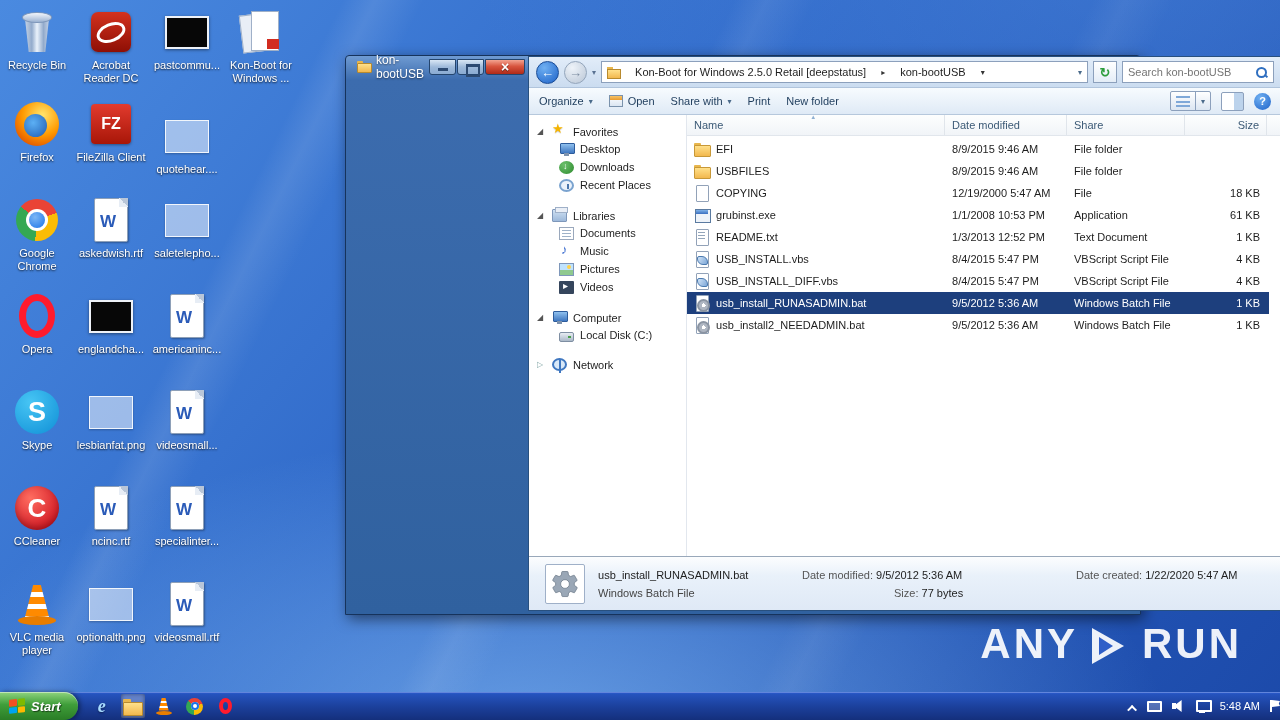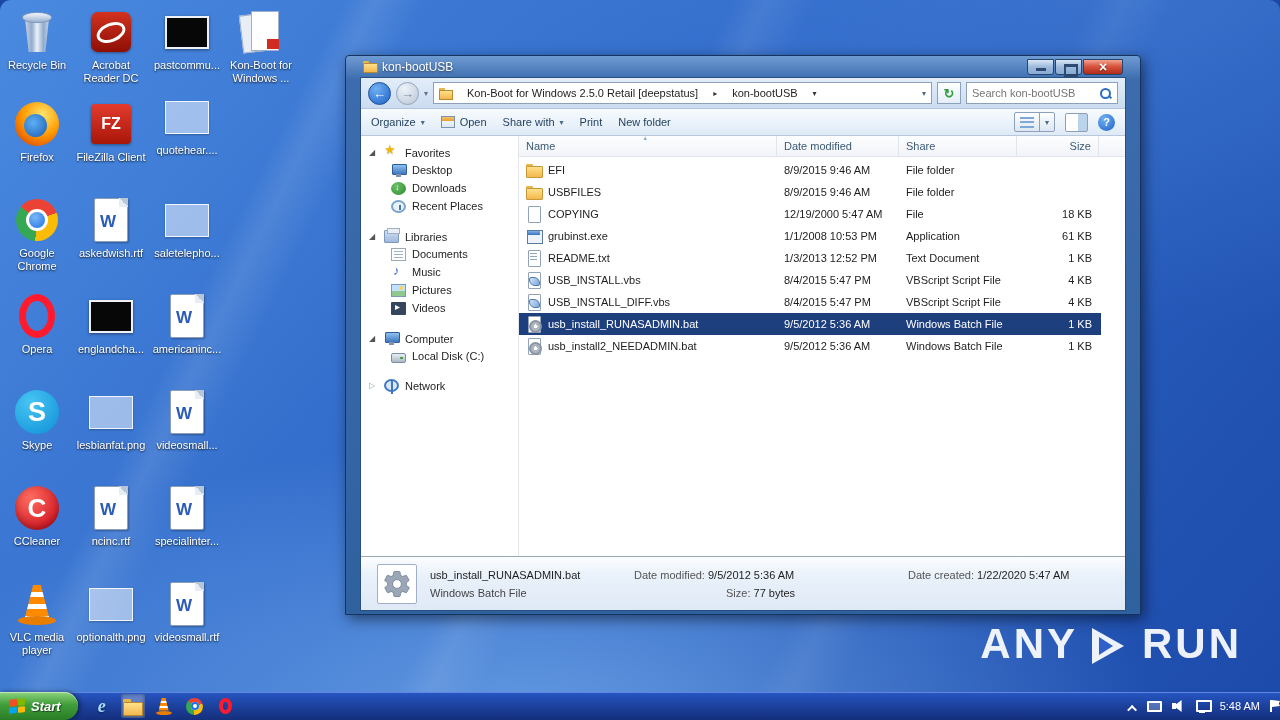--- a/index.html
+++ b/index.html
@@ -3,21 +3,21 @@
 <meta charset="utf-8">
 <style>
   *{margin:0;padding:0;box-sizing:border-box}
   html,body{width:1280px;height:720px;overflow:hidden}
   body{font-family:"Liberation Sans",sans-serif;font-size:11px;color:#1e1e1e;position:relative;background:#1b48a8}
 
   
   #desktop{position:absolute;inset:0;overflow:hidden;background:
     radial-gradient(900px 430px at 42% 102%, rgba(150,205,255,.55), rgba(150,205,255,0) 70%),
     radial-gradient(1100px 650px at 88% -8%, rgba(80,140,225,.45), transparent 60%),
-    linear-gradient(130deg,#4a8ae0 0%,#2f68c8 45%,#1c4aaa 100%); border-radius: 11px;}
+    linear-gradient(130deg,#4a8ae0 0%,#2f68c8 45%,#1c4aaa 100%);}
   #desktop::before{content:"";position:absolute;inset:0;pointer-events:none;background:
     linear-gradient(116deg, transparent 21%, rgba(255,255,255,.10) 23%, transparent 26%,
       transparent 45%, rgba(255,255,255,.08) 47%, transparent 50%,
       transparent 67%, rgba(255,255,255,.06) 69%, transparent 72%);}
 
   .dicon{position:absolute;width:74px;display:flex;flex-direction:column;align-items:center;gap:3px;cursor:default}
   .dicon .glyph{width:48px;height:48px;display:flex;align-items:center;justify-content:center;position:relative}
   .dicon .lbl{color:#fff;text-shadow:0 1px 2px rgba(0,0,0,.85);text-align:center;line-height:1.2;font-size:11px;max-width:74px}
 
   .ic-bin{width:30px;height:40px;position:relative}
@@ -57,23 +57,23 @@
     background:linear-gradient(225deg,#b9c6d8 50%,#e7edf5 50%)}
   .ic-doc::after{content:"W";position:absolute;left:5px;top:13px;color:#2b5bb8;font-weight:bold;font-size:17px}
   .ic-imgdark{width:44px;height:33px;background:#070707;border:2px solid #eef2f8;box-shadow:0 1px 3px rgba(0,0,0,.45)}
   .ic-imglight{width:44px;height:33px;background:rgba(255,255,255,.5);border:1px solid rgba(255,255,255,.85);box-shadow:0 1px 2px rgba(0,0,0,.25)}
   .ic-konboot{width:44px;height:46px;position:relative}
   .ic-konboot .pg-back{position:absolute;left:2px;top:5px;width:28px;height:38px;background:#e9eef6;border:1px solid #9fb0c8;transform:rotate(-7deg)}
   .ic-konboot .pg-front{position:absolute;left:12px;top:2px;width:28px;height:40px;background:#fff;border:1px solid #9fb0c8}
   .ic-konboot .kb-mark{position:absolute;right:4px;bottom:6px;width:12px;height:10px;background:#d22c20}
 
   
-  #win{position:absolute;left:345px;top:55px;width:796px;height:560px;display:flex;flex-direction:column;
+  #win{position:absolute;left:345px;top:55px;width:796px;height:560px;display:flex;flex-direction:row;
     background:linear-gradient(#6f9bd2,#3c6cae 24px,#30619f);border:1px solid #16335c;border-radius:4px 4px 0 0;
-    padding:0 14px 3px;box-shadow:3px 4px 14px rgba(0,0,0,.5)}
+    padding:0 8px 3px;box-shadow:3px 4px 14px rgba(0,0,0,.5)}
   .titlebar{height:21px;display:flex;align-items:center;gap:5px;padding:0 3px;color:#fff}
   .title-ico{width:14px;height:11px;position:relative;flex:0 0 14px}
   .title-ico::before{content:"";position:absolute;left:0;top:0;width:6px;height:3px;background:#e8b64c;border-radius:1px 1px 0 0}
   .title-ico::after{content:"";position:absolute;left:0;top:2px;width:13px;height:8px;background:linear-gradient(#ffe08a,#f2b84e);border:1px solid #b88a2e;border-radius:1px}
   .title-text{flex:1;font-size:12px;text-shadow:0 1px 2px rgba(0,0,0,.5)}
   .winbtns{display:flex;gap:1px}
   .wbtn{height:16px;border:1px solid #24456e;border-radius:0 0 3px 3px;position:relative;cursor:pointer}
   .btn-min,.btn-max{width:27px;background:linear-gradient(#d9e7f5,#9db9da 50%,#8aabd2)}
   .btn-min::after{content:"";position:absolute;left:8px;bottom:3px;width:10px;height:3px;background:#2c4a72}
   .btn-max::after{content:"";position:absolute;left:8px;top:4px;width:10px;height:8px;border:2px solid #2c4a72;border-top-width:3px}
@@ -332,21 +332,21 @@
       </div>
     <div class="lbl">optionalth.png</div>
   </div>
 
   <div class="dicon" style="left:150px;top:8px">
     <div class="glyph">
         <div class="ic-imgdark"></div>
       </div>
     <div class="lbl">pastcommu...</div>
   </div>
-  <div class="dicon" style="left:150px;top:93px">
+  <div class="dicon" style="left:150px;top:112px">
     <div class="glyph">
         <div class="ic-imglight"></div>
       </div>
     <div class="lbl">quotehear....</div>
   </div>
   <div class="dicon" style="left:150px;top:196px">
     <div class="glyph">
         <div class="ic-imglight"></div>
       </div>
     <div class="lbl">saletelepho...</div>

